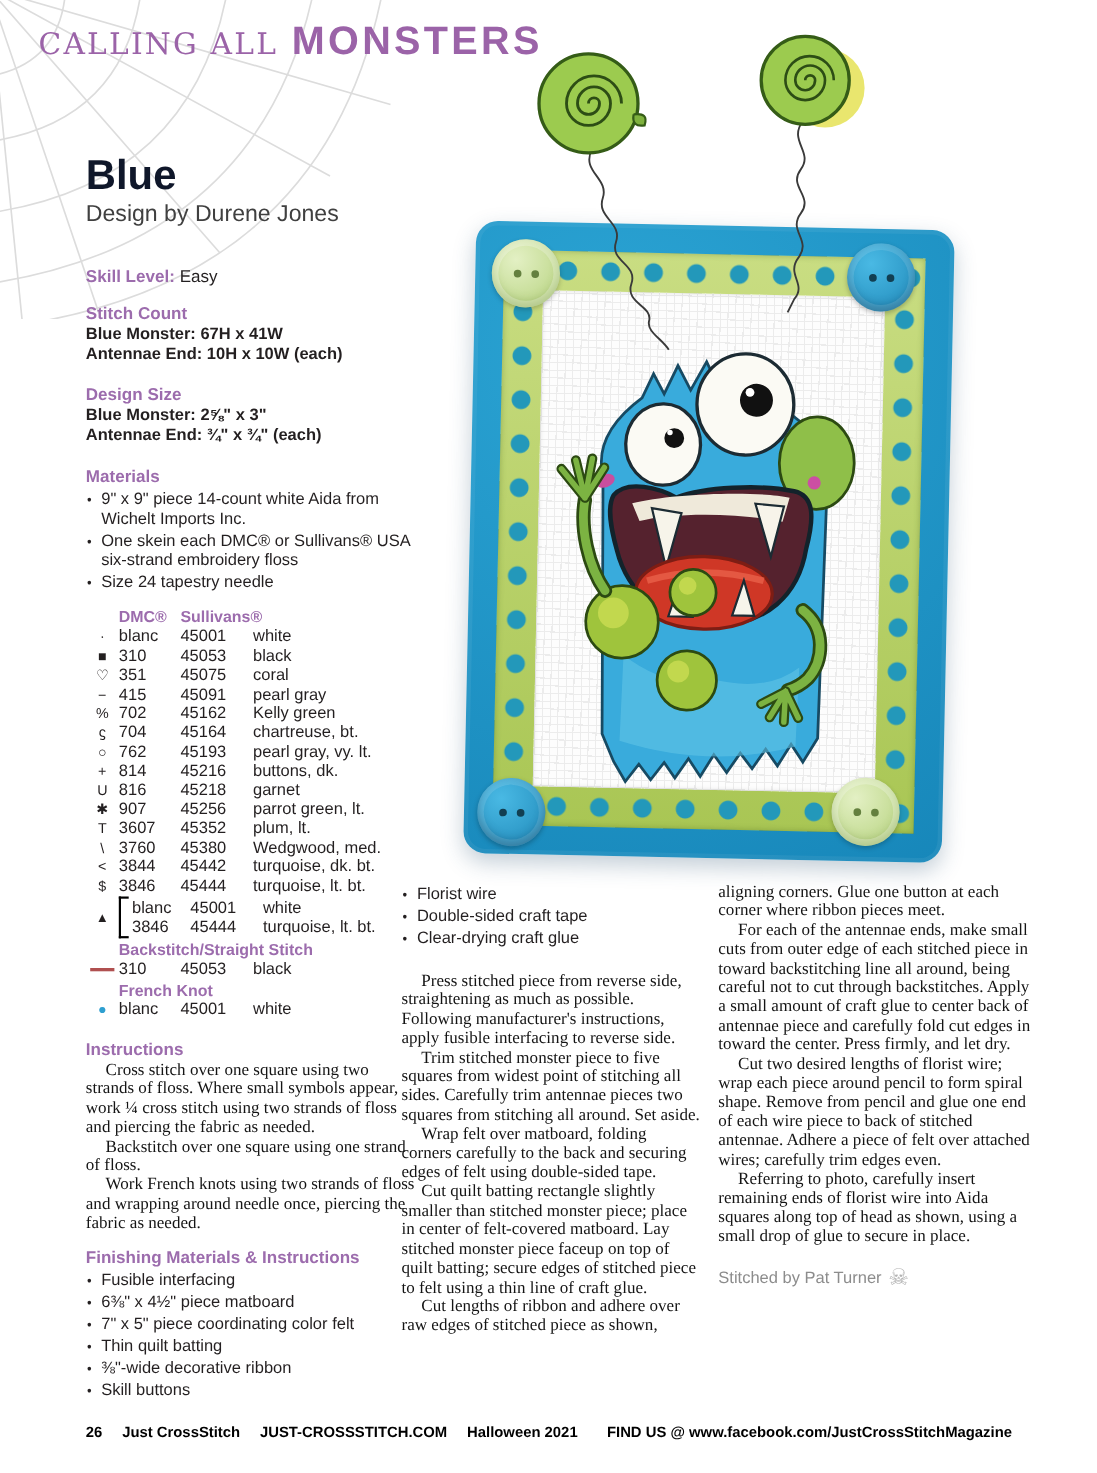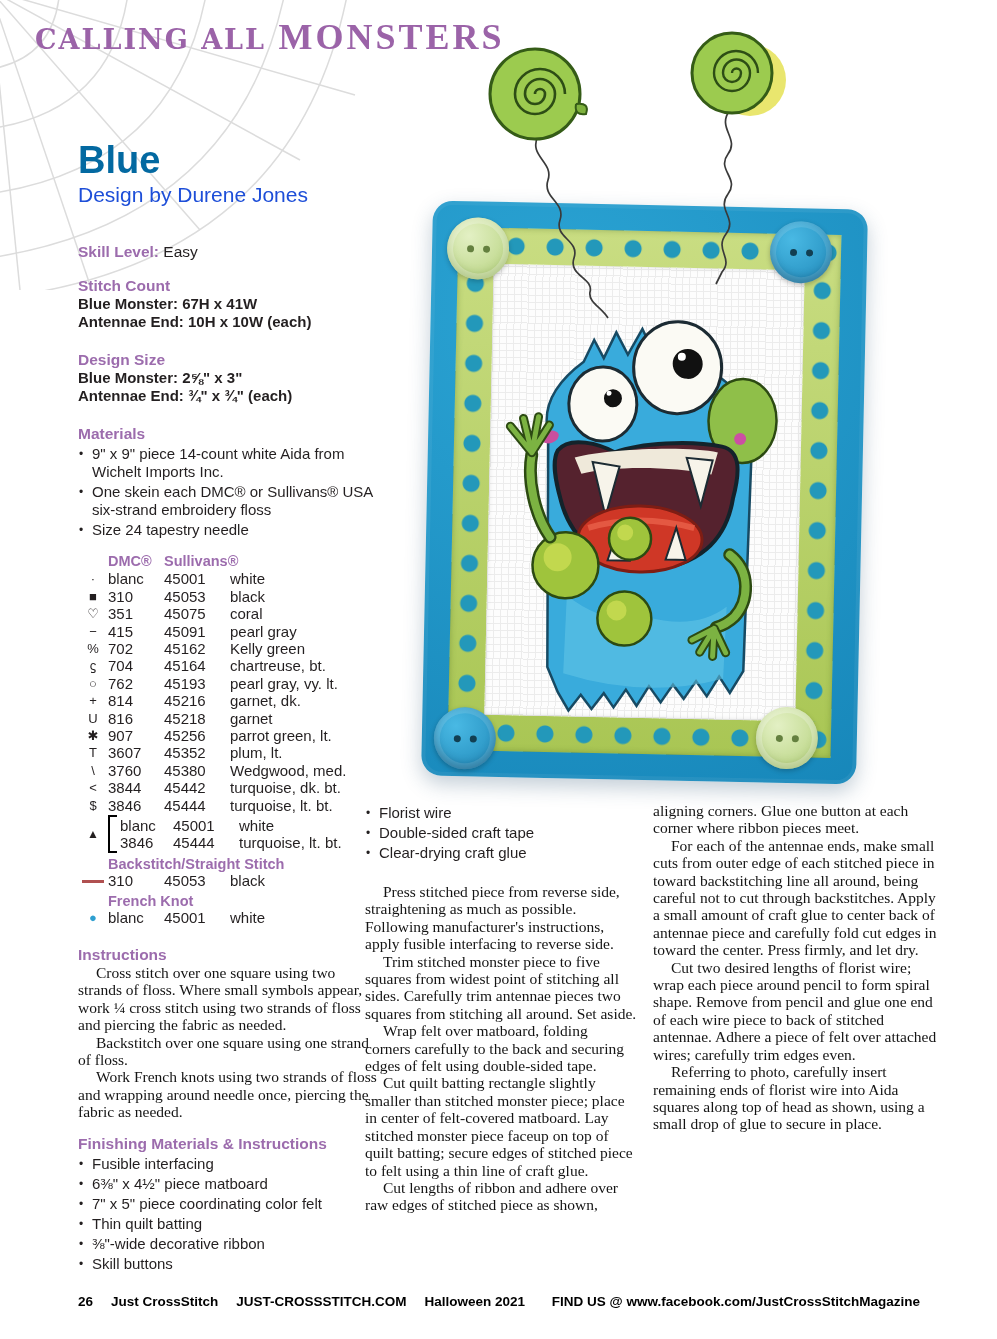--- a/index.html
+++ b/index.html
@@ -1,26 +1,26 @@
 <!DOCTYPE html>
 <html><head>
 <meta charset="utf-8">
 <style>
   html,body{margin:0;padding:0;background:#fff;}
   .page{position:relative;width:997px;height:1339px;background:#fff;overflow:hidden;
         font-family:"Liberation Sans",sans-serif;color:#231f20;}
   
   .web{position:absolute;left:0;top:0;z-index:0;}
   .masthead{position:absolute;left:35px;top:16px;z-index:1;color:#9b63a8;white-space:nowrap;}
-  .mast-small{font-family:"DejaVu Serif",serif;font-weight:700;font-size:27px;letter-spacing:2px;}
-  .mast-big{font-family:Liberation Serif, serif;font-weight:700;font-size:36px;letter-spacing:3px;margin-left:8px;}
+  .mast-small{font-family:"DejaVu Serif",serif;font-weight:400;font-size:27px;letter-spacing:2px;}
+  .mast-big{font-family:Liberation Sans, sans-serif;font-weight:700;font-size:36px;letter-spacing:3px;margin-left:8px;}
   
   .col-left{position:absolute;left:78px;top:140px;width:304px;z-index:1;}
-  .title{margin:0;font-size:38px;line-height:40px;font-weight:700;color:#0369a1;}
-  .byline{margin-top:3px;font-size:21px;color:#1d4ed8;}
+  .title{margin:0;font-size:38px;line-height:40px;font-weight:700;color:#0f172a;}
+  .byline{margin-top:3px;font-size:21px;color:#404040;}
   .skill{margin-top:36px;font-size:15.5px;}
   .p-label{color:#9c6cad;font-weight:700;}
   .sec-h{margin-top:16px;font-size:15.5px;font-weight:700;color:#9c6cad;}
   .sec-h.gap20{margin-top:20px;}
   .plain{font-size:15px;line-height:18px;font-weight:bold;}
   ul.blist{margin:2px 0 0 0;padding:0;list-style:none;}
   ul.blist li{position:relative;padding-left:14px;font-size:15px;line-height:18px;margin-top:2px;}
   ul.blist li::before{content:"•";position:absolute;left:1px;top:0;font-size:12px;line-height:18px;}
   
   .floss{margin-top:14px;}
@@ -190,21 +190,21 @@
             <span class="f-sym">○</span>
             <span>762</span>
             <span>45193</span>
             <span>pearl gray, vy. lt.</span>
           </div>
 
           <div class="floss-row">
             <span class="f-sym">+</span>
             <span>814</span>
             <span>45216</span>
-            <span>garnet, dk.</span>
+            <span>buttons, dk.</span>
           </div>
 
           <div class="floss-row">
             <span class="f-sym">U</span>
             <span>816</span>
             <span>45218</span>
             <span>garnet</span>
           </div>
 
           <div class="floss-row">
@@ -410,20 +410,24 @@
   </div>
 
   <div class="col-right">
     <div class="serif">
 
     <p>aligning corners. Glue one button at each corner where ribbon pieces meet.</p>
         <p>For each of the antennae ends, make small cuts from outer edge of each stitched piece in toward backstitching line all around, being careful not to cut through backstitches. Apply a small amount of craft glue to center back of antennae piece and carefully fold cut edges in toward the center. Press firmly, and let dry.</p>
         <p>Cut two desired lengths of florist wire; wrap each piece around pencil to form spiral shape. Remove from pencil and glue one end of each wire piece to back of stitched antennae. Adhere a piece of felt over attached wires; carefully trim edges even.</p>
         <p>Referring to photo, carefully insert remaining ends of florist wire into Aida squares along top of head as shown, using a small drop of glue to secure in place.</p>
       </div>
+    <div class="credit">
+      <span>Stitched by Pat Turner</span>
+      <span class="skull">☠</span>
+    </div>
   </div>
 
   <div class="footer">
     <div class="f-left">
       <span>26</span>
       <span>Just CrossStitch</span>
       <span>JUST-CROSSSTITCH.COM</span>
       <span>Halloween 2021</span>
     </div>
     <div>FIND US @ www.facebook.com/JustCrossStitchMagazine</div>

